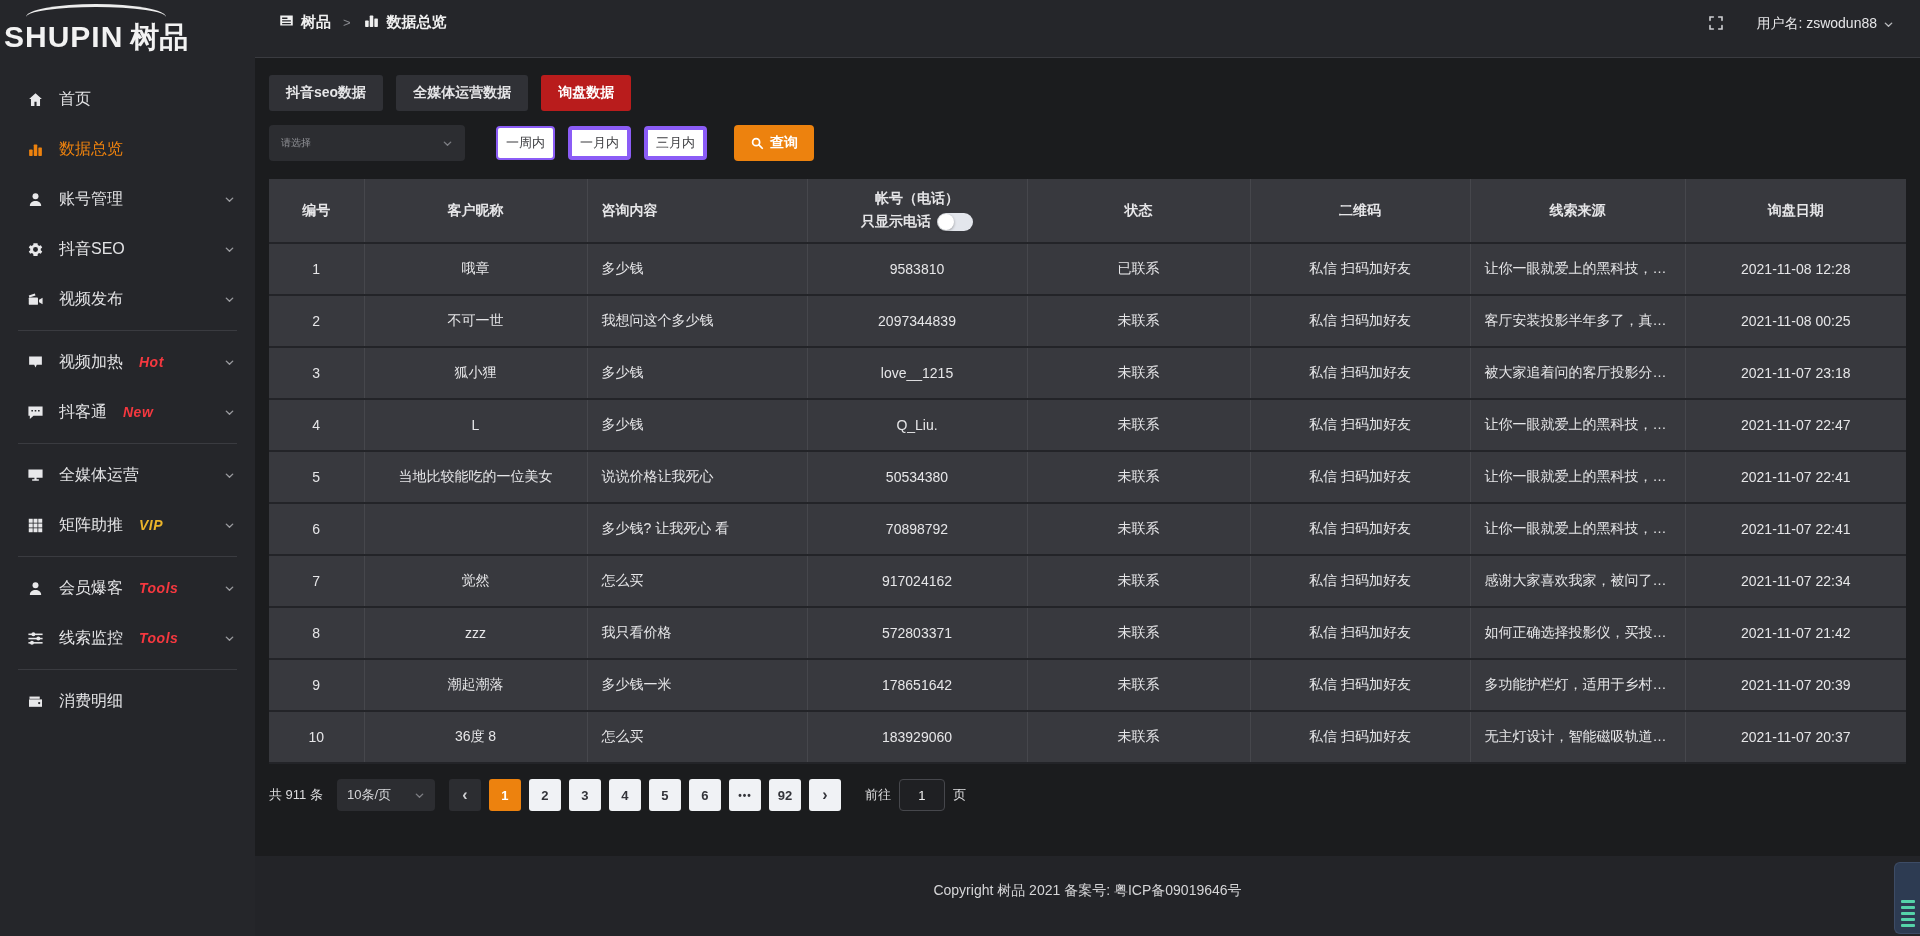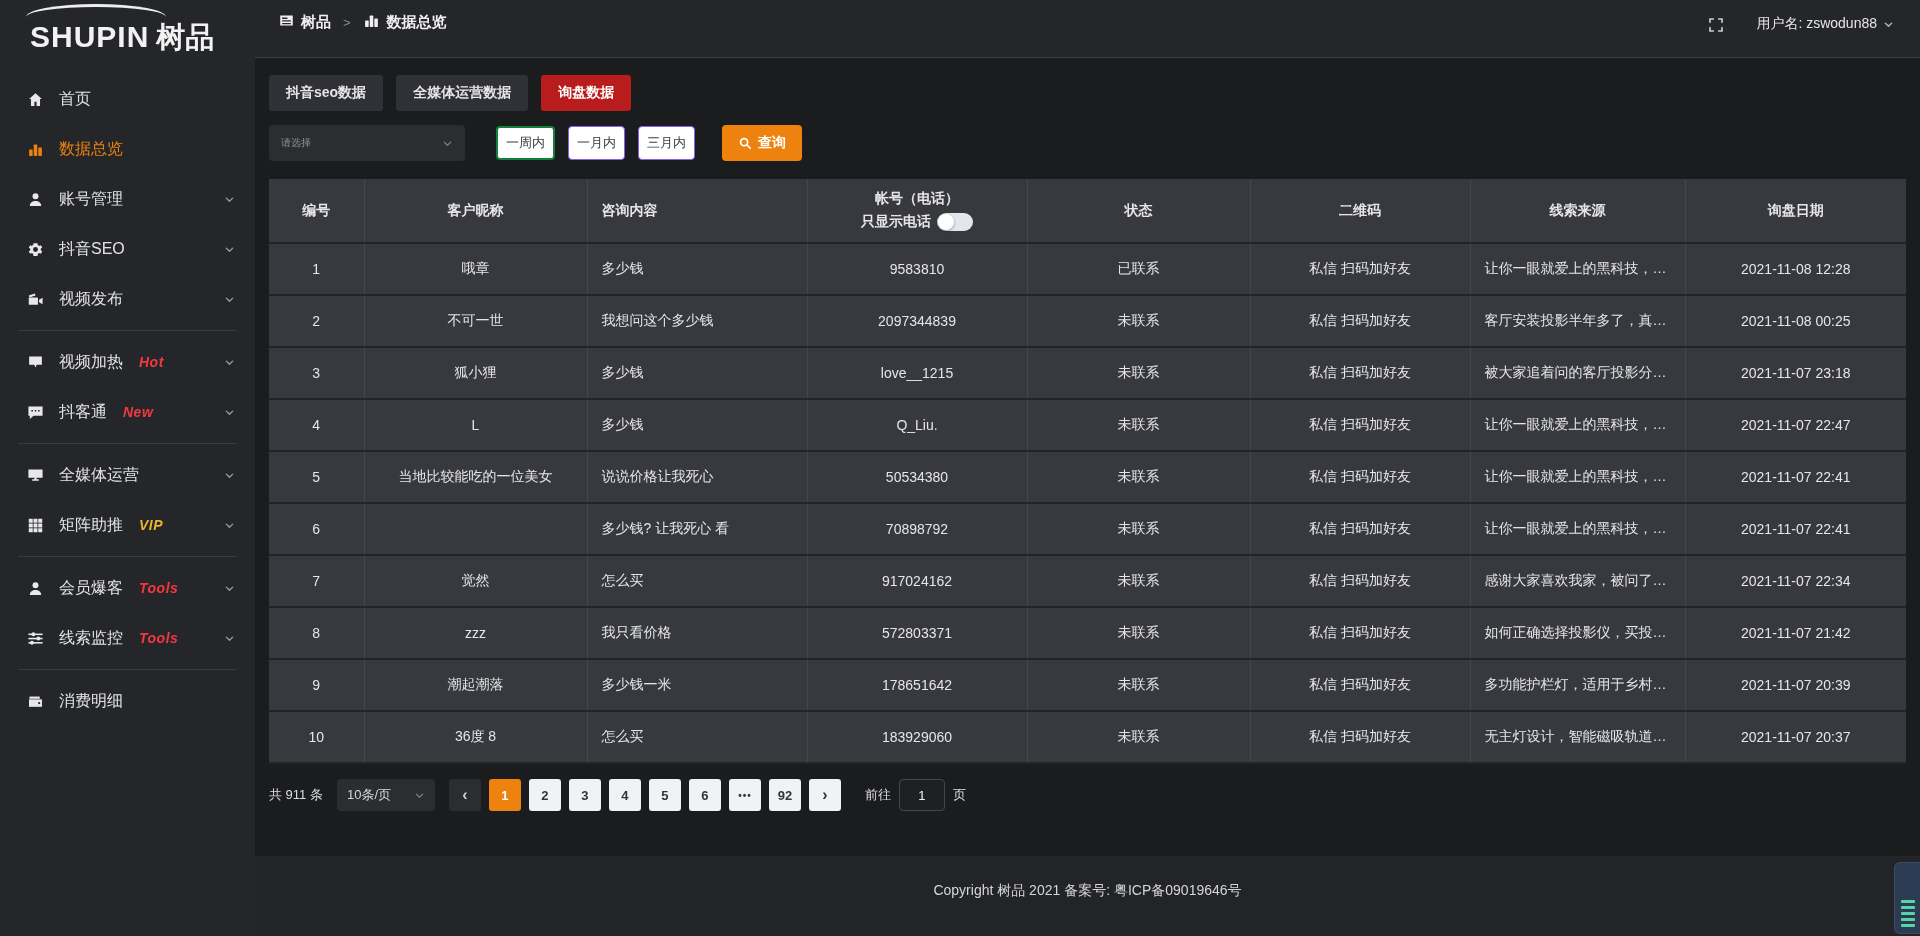--- a/index.html
+++ b/index.html
@@ -1,59 +1,59 @@
 <!DOCTYPE html>
 <html><head>
 <meta charset="utf-8">
 <style>
   * { margin:0; padding:0; box-sizing:border-box; }
   html,body { width:1920px; height:936px; overflow:hidden; background:#1b1c1e;
     font-family:"Liberation Sans","DejaVu Sans",sans-serif; color:#e3e3e5; }
 
   
   .sidebar { position:fixed; left:0; top:0; width:255px; height:100%; background:#25262a; z-index:5; }
-  .logo { position:relative; height:60px; display:flex; align-items:flex-end; padding:10px 0 8px 30px; cursor:pointer; }
+  .logo { position:relative; height:60px; display:flex; align-items:flex-end; padding:10px 0 8px 4px; cursor:pointer; }
   .logo-arc { position:absolute; top:4px; left:26px; width:140px; height:26px;
     border-top:3px solid #ededed; border-radius:50%; }
   .logo-en { font-size:30px; font-weight:800; letter-spacing:1px; color:#f2f2f2; line-height:1; }
   .logo-cn { font-size:29px; font-weight:800; color:#f2f2f2; margin-left:7px; line-height:1; }
   .menu { padding-top:14px; }
   .side-item { position:relative; height:50px; display:flex; align-items:center; padding-left:26px; cursor:pointer; font-size:16px; color:#e3e3e5; }
   .side-item .s-icon { width:18px; height:18px; display:inline-flex; align-items:center; justify-content:center; margin-right:15px; color:#e8e8ea; }
   .side-item.active, .side-item.active .s-icon { color:#ed820e; }
   .side-badge { font-style:italic; font-weight:700; font-size:14px; margin-left:16px; letter-spacing:.5px; }
   .side-arrow { position:absolute; right:20px; color:#9a9b9f; display:inline-flex; }
   .side-divider { height:1px; background:#3a3b40; margin:6px 18px; }
 
   
   .topbar { position:fixed; left:255px; right:0; top:0; height:58px; background:#25262a;
     border-bottom:1px solid #3a3b40; display:flex; align-items:flex-start; justify-content:space-between; padding:12px 26px 0 24px; z-index:4; }
   .crumbs { display:flex; align-items:center; font-size:15px; font-weight:700; color:#f0f0f0; }
   .crumb { display:flex; align-items:center; gap:7px; cursor:pointer; }
   .crumb-sep { color:#8a8b90; margin:0 12px; font-weight:400; font-size:13px; }
-  .top-right { display:flex; align-items:flex-end; gap:32px; padding-top:3px; }
+  .top-right { display:flex; align-items:flex-start; gap:32px; padding-top:3px; }
   .fs-btn { display:inline-flex; color:#cfd0d3; cursor:pointer; }
   .user-chip { display:flex; align-items:center; gap:6px; font-size:14px; color:#e6e6e8; cursor:pointer; }
   .user-chip .side-arrow-inline { display:inline-flex; color:#b9babd; }
 
   
   .main { position:fixed; left:255px; right:0; top:58px; bottom:0; background:#1b1c1e; padding:0 14px; }
   .tabs { display:flex; gap:13px; margin-top:17px; }
   .tab { height:36px; padding:0 17px; display:flex; align-items:center; background:#303136; color:#e6e6e8;
     font-size:14px; font-weight:700; border-radius:3px; cursor:pointer; }
   .tab.active { background:#b91c1c; color:#fff; }
 
   .filter-row { margin-top:14px; display:flex; align-items:center; }
   .f-select { width:196px; height:36px; background:#2c2d31; border-radius:4px; display:flex; align-items:center;
     justify-content:space-between; padding:0 12px; font-size:10px; color:#8f9095; cursor:pointer; }
   .f-select .side-arrow-inline { display:inline-flex; color:#7d7e83; }
   .periods { display:flex; gap:13px; margin-left:31px; }
   .period { min-width:54px; height:34px; padding:0 8px; background:#fff; color:#3c3d40; font-size:13px;
-    border:1px solid #8b5cf6; border-radius:4px; display:flex; align-items:center; justify-content:center; cursor:pointer; }
-  .period.selected { border:2px solid #15803d; }
+    border:4px solid #8b5cf6; border-radius:4px; display:flex; align-items:center; justify-content:center; cursor:pointer; }
+  .period.selected { border:2px solid #8b5cf6; }
   .query-btn { margin-left:27px; height:36px; padding:0 16px; background:#ed820e; border:none; border-radius:4px;
     color:#fff; font-size:14px; font-weight:600; display:flex; align-items:center; gap:6px; cursor:pointer;
     font-family:inherit; }
 
   
   table.data-table { margin-top:18px; width:100%; border-collapse:collapse; table-layout:fixed; }
   .data-table th, .data-table td { background:#38393e; border-right:1px solid #46474c; border-bottom:2px solid #232428;
     text-align:center; font-size:14px; color:#e6e6e8; overflow:hidden; white-space:nowrap; text-overflow:ellipsis; padding:0 10px; }
   .data-table th:last-child, .data-table td:last-child { border-right:none; }
   .data-table th { height:64px; font-weight:700; }

